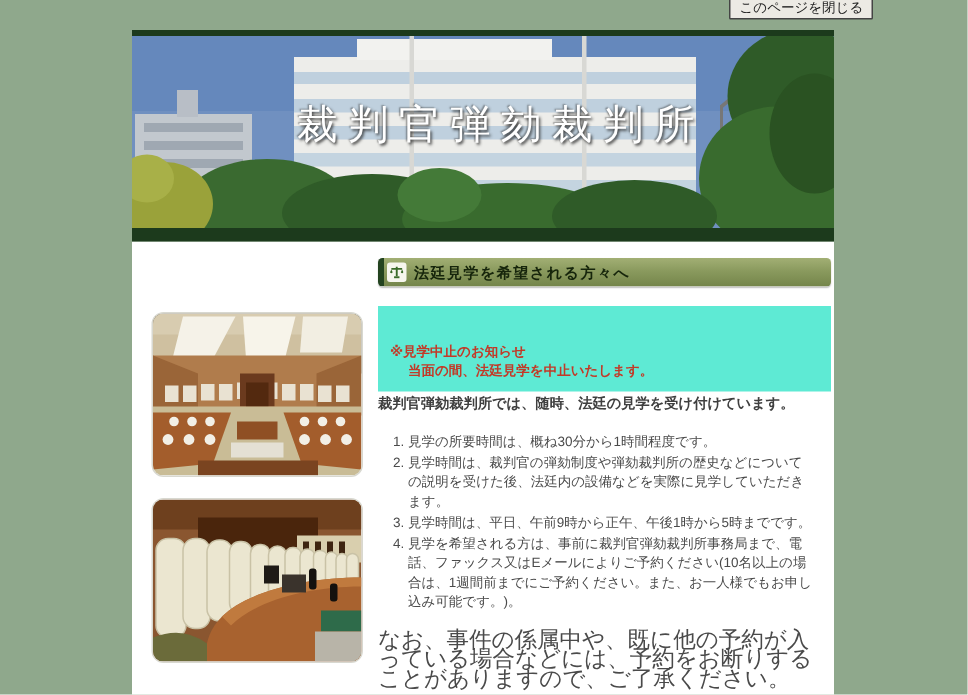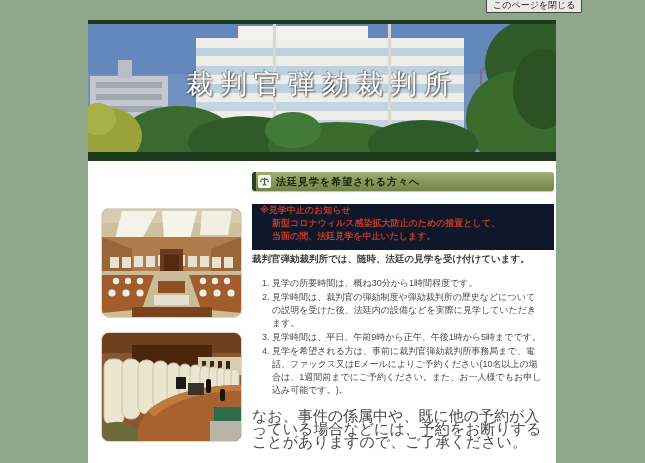--- a/index.html
+++ b/index.html
@@ -23,21 +23,21 @@
     border-top:4px solid #1C3A1C;
     position:relative;line-height:0;
   }
   .header svg{display:block;}
   .header-title{
     position:absolute;left:0;top:44px;width:100%;
     text-align:center;
     font-family:"DejaVu Serif","Liberation Serif",serif;
     font-size:27px;letter-spacing:7px;color:#FFFFFF;
     text-shadow:1px 1px 2px rgba(40,40,40,.85),-1px -1px 1px rgba(40,40,40,.4);
-    line-height:32px;white-space:nowrap;
+    line-height:32px;white-space:nowrap;padding-left:12px;
   }
   .header-bottom-bar{height:9px;background:#1C3A1C;}
   
   .main{
     background:#FFFFFF;min-height:302px;display:flex;
     padding-bottom:20px;
   }
   .photo-col{width:164px;flex:0 0 164px;padding-top:47px;}
   .photo{
     width:139px;height:108px;margin:0 0 14px 13px;
@@ -58,21 +58,21 @@
     width:13px;height:13px;background:#F6F6EE;border-radius:2px;
     margin:0 5px 0 2px;display:flex;align-items:center;justify-content:center;
     flex:0 0 13px;
   }
   .section-heading{
     font-size:10px;font-weight:bold;color:#16250B;
     letter-spacing:1px;white-space:nowrap;
   }
   
   .notice{
-    background:#0f172a;margin-top:13px;padding:0 8px 7px 8px;
+    background:#5eead4;margin-top:13px;padding:24px 8px 7px 8px;
     font-size:9px;line-height:13px;font-weight:bold;color:#C23A28;
   }
   .notice .indent{padding-left:12px;}
   
   .intro{font-size:9.5px;font-weight:bold;color:#3F3F3F;margin-top:2px;line-height:13px;}
   ol.visit-list{
     margin:12px 0 0 0;padding:0 0 0 20px;
     font-size:9px;line-height:13px;color:#4A4A4A;
   }
   ol.visit-list li{margin:0 12px 1px 0;}
@@ -242,21 +242,20 @@
             <path d="M1 3 L0 5 Q1 6.5 2 5 Z" fill="#3A6B2A"></path>
             <path d="M9 3 L8 5 Q9 6.5 10 5 Z" fill="#3A6B2A"></path>
             <rect x="3" y="8" width="4" height="1.4" fill="#3A6B2A"></rect>
           </svg>
         </span>
         <span class="section-heading">法廷見学を希望される方々へ</span>
       </div>
 
       <div class="notice">
         <div>※見学中止のお知らせ</div>
-        <div class="indent">新型コロナウィルス感染拡大防止のための措置として、</div>
         <div class="indent">当面の間、法廷見学を中止いたします。</div>
       </div>
 
       <div class="intro">裁判官弾劾裁判所では、随時、法廷の見学を受け付けています。</div>
 
       <ol class="visit-list">
         <li>見学の所要時間は、概ね30分から1時間程度です。</li>
         <li>見学時間は、裁判官の弾劾制度や弾劾裁判所の歴史などについての説明を受けた後、法廷内の設備などを実際に見学していただきます。</li>
         <li>見学時間は、平日、午前9時から正午、午後1時から5時までです。</li>
         <li>見学を希望される方は、事前に裁判官弾劾裁判所事務局まで、電話、ファックス又はEメールによりご予約ください(10名以上の場合は、1週間前までにご予約ください。また、お一人様でもお申し込み可能です。)。</li>

